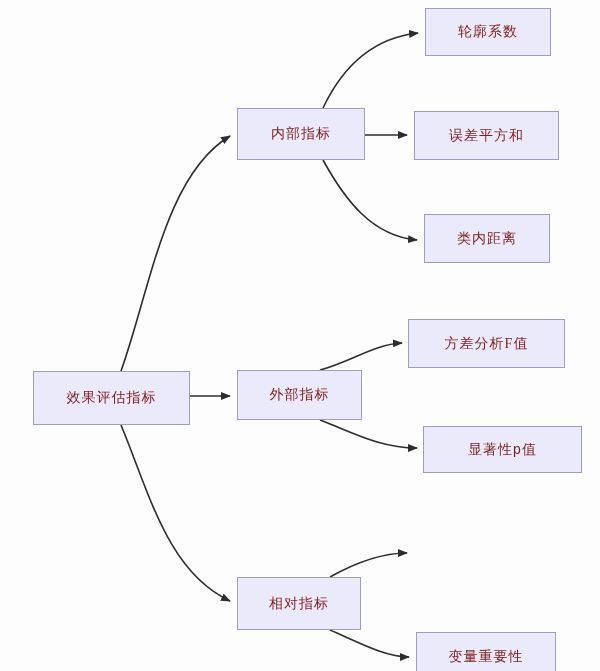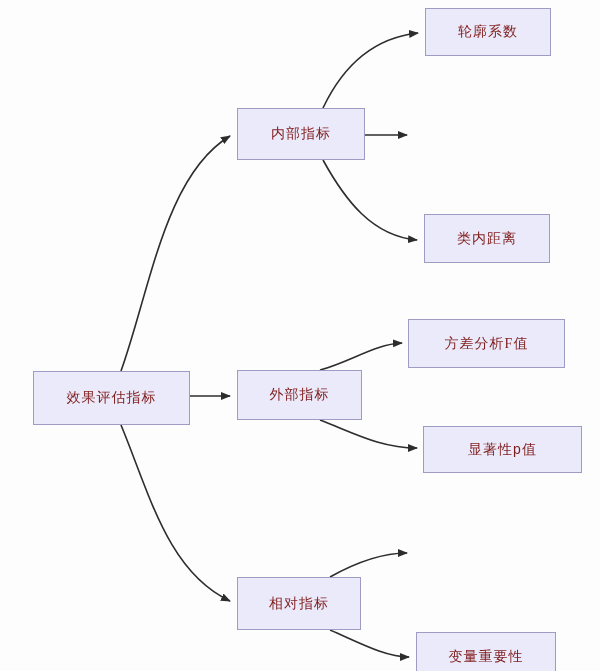--- a/index.html
+++ b/index.html
@@ -78,20 +78,21 @@
   <div class="node" style="left:33px; top:371px; width:157px; height:54px;">效果评估指标</div>
 
   <div class="node" style="left:237px; top:108px; width:128px; height:52px;">内部指标</div>
 
   <div class="node" style="left:237px; top:370px; width:125px; height:50px;">外部指标</div>
 
   <div class="node" style="left:237px; top:577px; width:124px; height:53px;">相对指标</div>
 
   <div class="node" style="left:425px; top:8px; width:126px; height:48px;">轮廓系数</div>
 
+  <div class="node" style="left:414px; top:111px; width:145px; height:49px;">误差平方和</div>
 
   <div class="node" style="left:424px; top:214px; width:126px; height:49px;">类内距离</div>
 
   <div class="node" style="left:408px; top:319px; width:157px; height:49px;font-family:Liberation Serif, serif;">方差分析F值</div>
 
   <div class="node" style="left:423px; top:426px; width:159px; height:47px;">显著性p值</div>
 
 
   <div class="node" style="left:416px; top:632px; width:140px; height:50px;">变量重要性</div>
 

